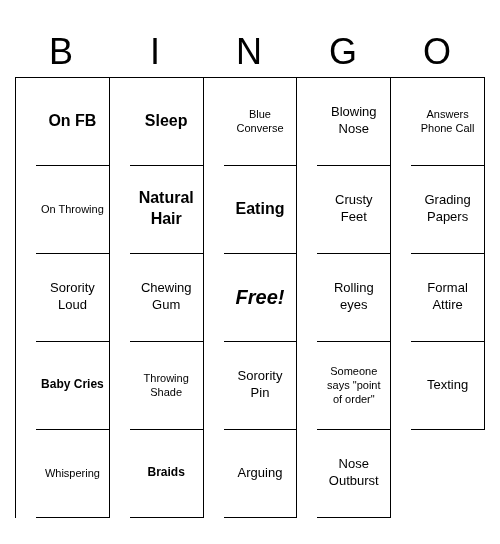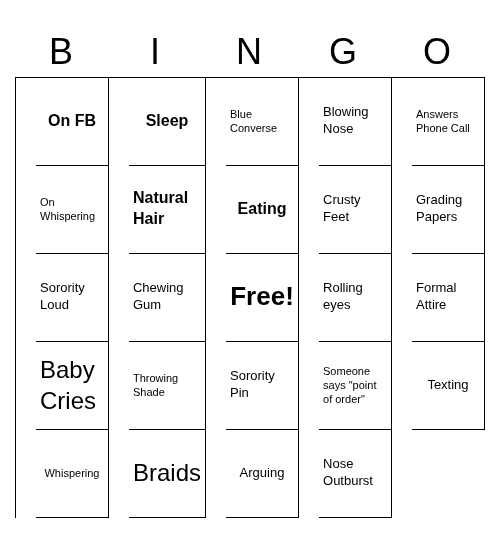--- a/index.html
+++ b/index.html
@@ -43,40 +43,42 @@
       border-left: 1.5px solid #000;
       border-top: 1.5px solid #000;
     }
 
     .bingo-cell {
       border-right: 1.5px solid #000;
       border-bottom: 1.5px solid #000;
       display: flex;
       align-items: center;
       justify-content: center;
+      text-align: center;
       height: 88px;
       padding: 4px;
       font-size: 13px;
       line-height: 1.3;
       margin-left: 20px;
     }
 
     .bingo-cell.large-text {
-      font-size: 24px;
-      font-weight: normal;
+      font-size: 12px;
+      font-weight: bold;
     }
 
     .bingo-cell.medium-text {
       font-size: 16px;
       font-weight: bold;
     }
 
     .bingo-cell.free {
-      font-size: 26px;
+      font-size: 20px;
       font-weight: bold;
+      font-style: italic;
     }
 
     .bingo-cell.small-text {
       font-size: 11px;
     }
   </style>
 </head>
 <body>
 
 <div class="bingo-container">
@@ -86,21 +88,21 @@
       <div class="bingo-header-cell">N</div>
       <div class="bingo-header-cell">G</div>
       <div class="bingo-header-cell">O</div>
     </div>
   <div class="bingo-grid">
   <div class="bingo-cell medium-text">On FB</div>
       <div class="bingo-cell medium-text">Sleep</div>
       <div class="bingo-cell small-text">Blue Converse</div>
       <div class="bingo-cell">Blowing Nose</div>
       <div class="bingo-cell small-text">Answers Phone Call</div>
-      <div class="bingo-cell small-text">On Whispering</div>
+      <div class="bingo-cell small-text">On Throwing</div>
       <div class="bingo-cell medium-text">Natural Hair</div>
       <div class="bingo-cell medium-text">Eating</div>
       <div class="bingo-cell">Crusty Feet</div>
       <div class="bingo-cell">Grading Papers</div>
       <div class="bingo-cell">Sorority Loud</div>
       <div class="bingo-cell">Chewing Gum</div>
       <div class="bingo-cell free">Free!</div>
       <div class="bingo-cell">Rolling eyes</div>
       <div class="bingo-cell">Formal Attire</div>
       <div class="bingo-cell large-text">Baby Cries</div>

